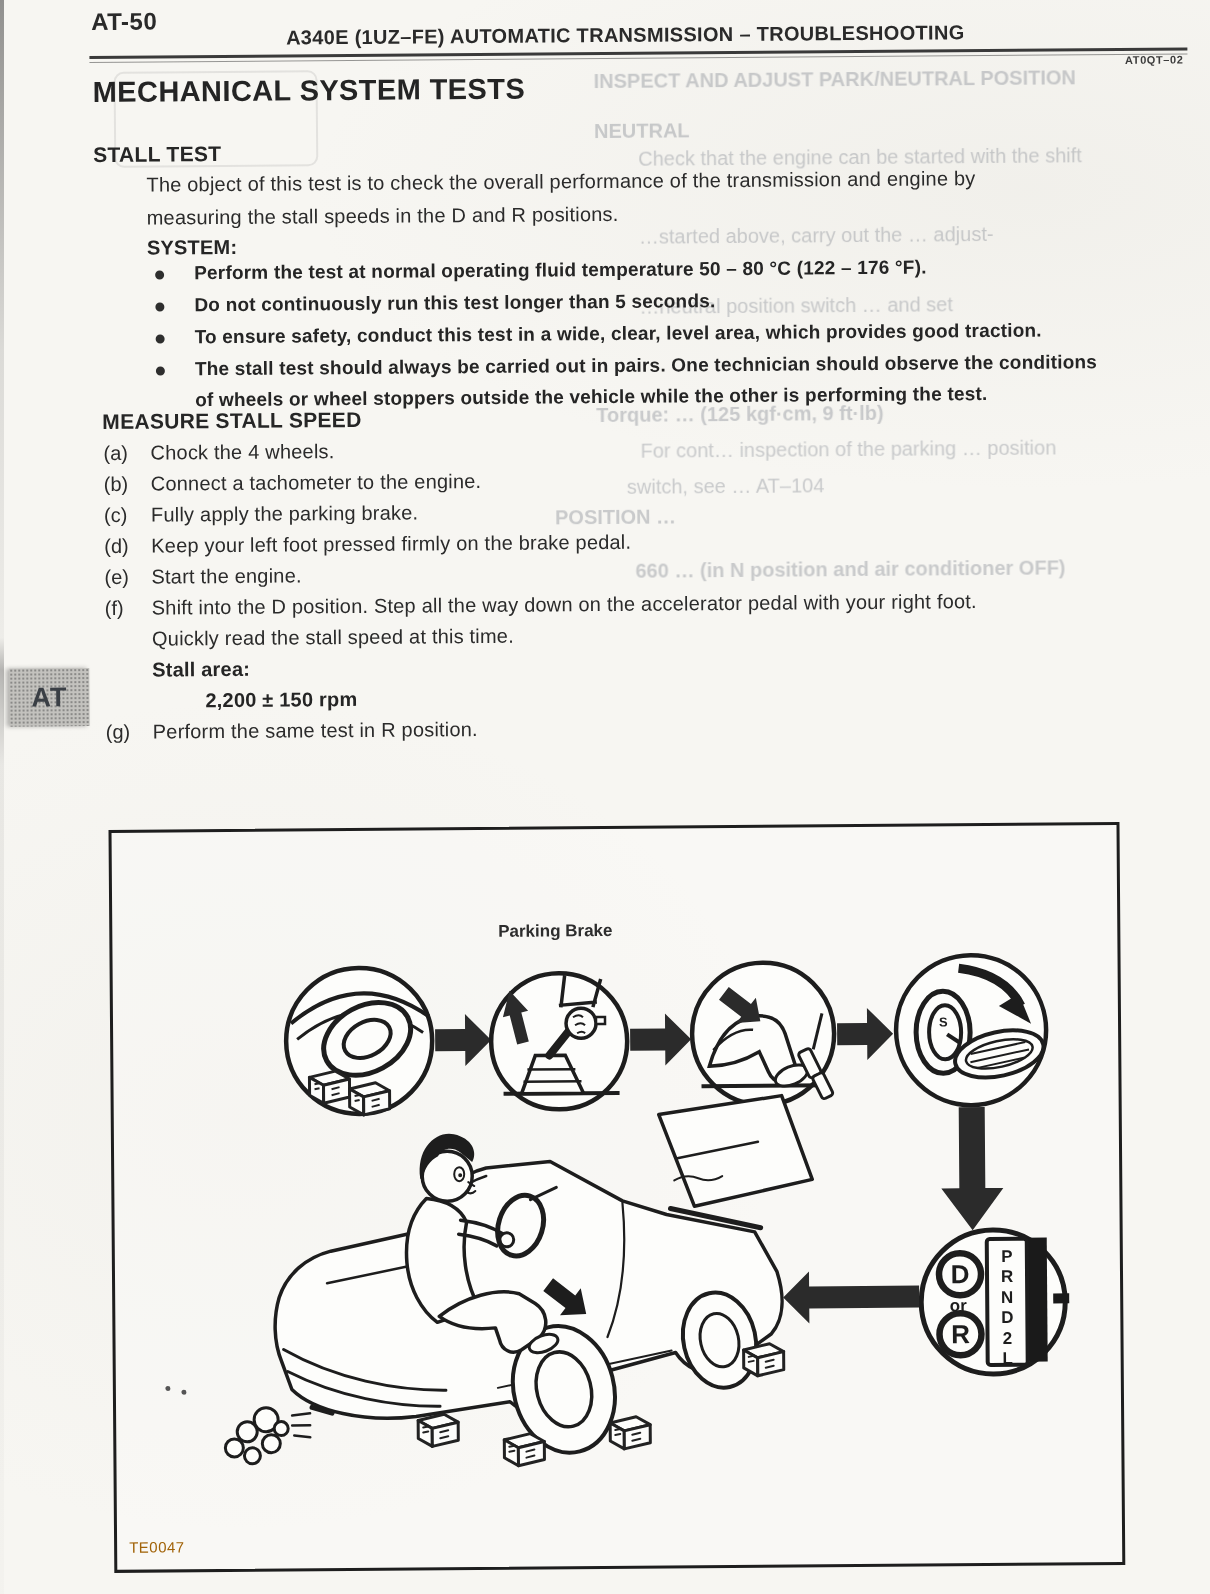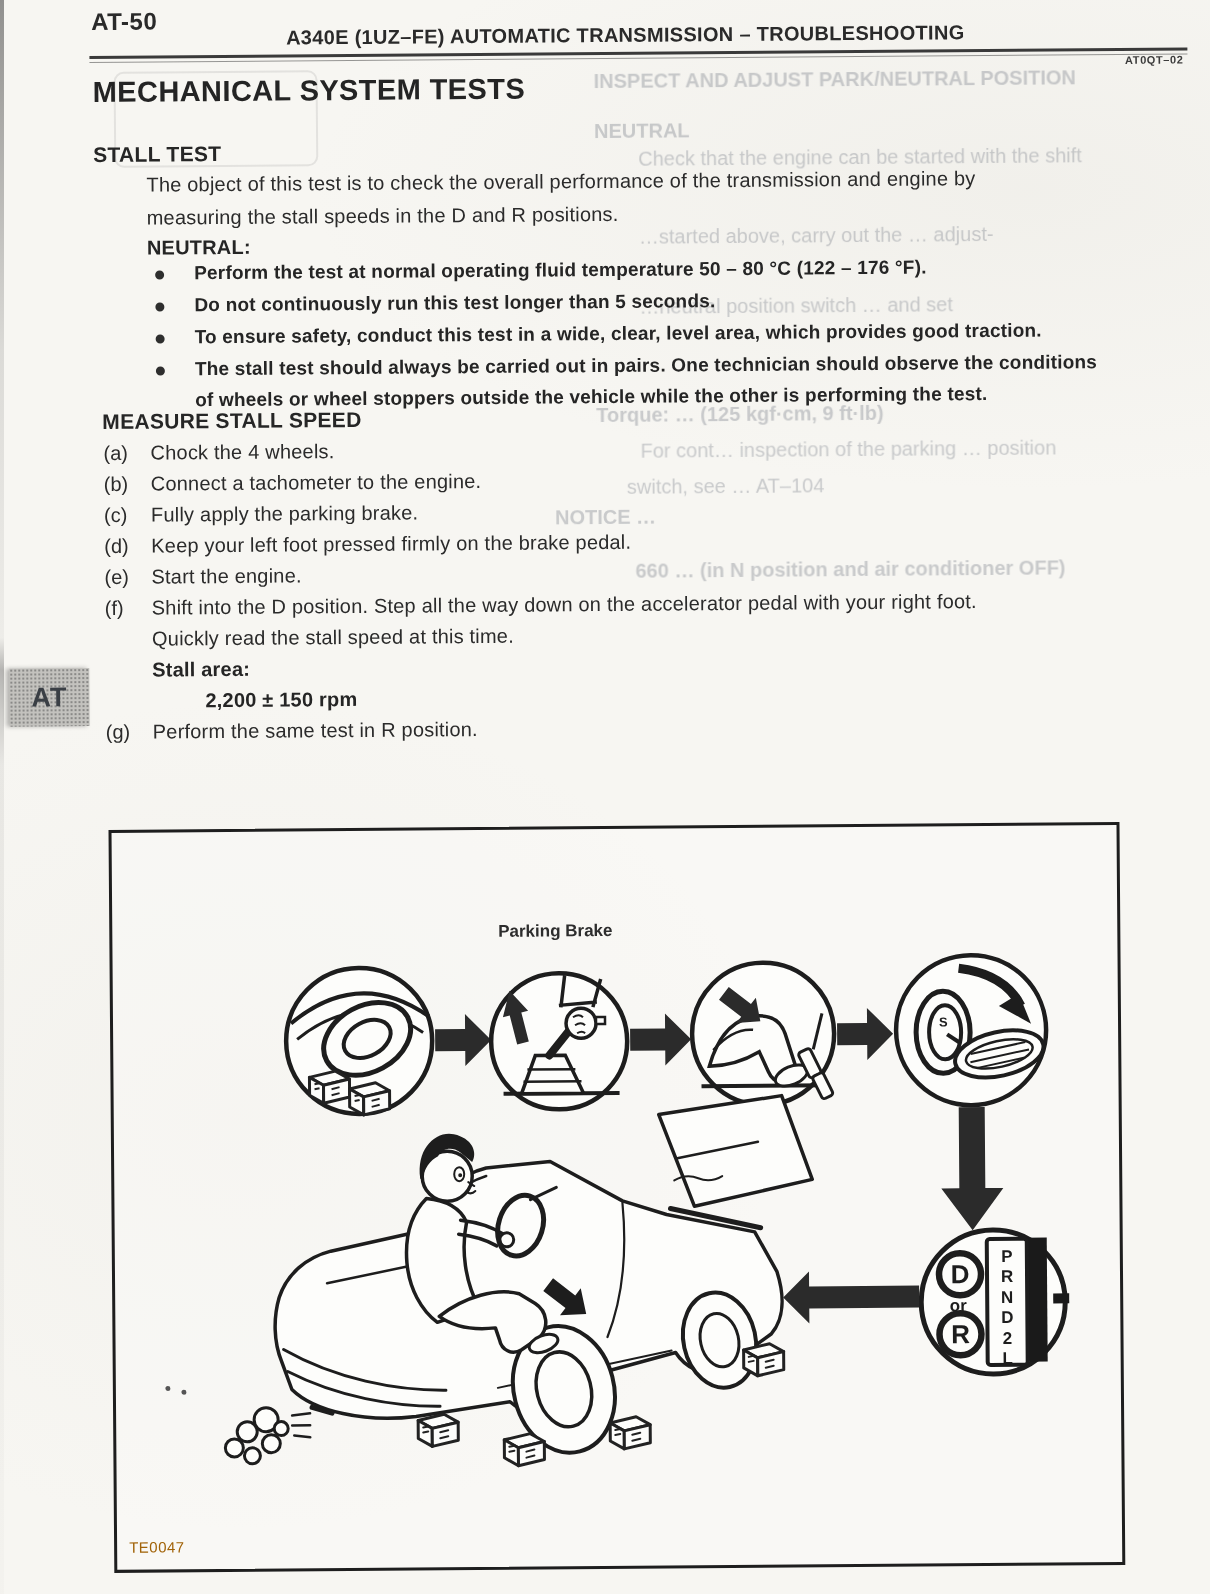--- a/index.html
+++ b/index.html
@@ -67,35 +67,35 @@
 
   <div class="abs ghostbox"></div>
   <div class="abs ghost gb" style="left:598px;top:70px">INSPECT AND ADJUST PARK/NEUTRAL POSITION</div>
   <div class="abs ghost gb" style="left:598px;top:120px">NEUTRAL</div>
   <div class="abs ghost" style="left:642px;top:148px">Check that the engine can be started with the shift</div>
   <div class="abs ghost" style="left:642px;top:226px">…started above, carry out the … adjust-</div>
   <div class="abs ghost" style="left:642px;top:296px">…neutral position switch … and set</div>
   <div class="abs ghost gb" style="left:598px;top:404px">Torque: … (125 kgf·cm, 9 ft·lb)</div>
   <div class="abs ghost" style="left:642px;top:440px">For cont… inspection of the parking … position</div>
   <div class="abs ghost" style="left:628px;top:476px">switch, see … AT–104</div>
-  <div class="abs ghost gb" style="left:556px;top:506px">NOTICE …</div>
+  <div class="abs ghost gb" style="left:556px;top:506px">POSITION …</div>
   <div class="abs ghost gb" style="left:636px;top:560px">660 … (in N position and air conditioner OFF)</div>
 
   <div class="abs hdr-num">AT-50</div>
   <div class="abs hdr-title">A340E (1UZ–FE) AUTOMATIC TRANSMISSION  –  TROUBLESHOOTING</div>
   <div class="abs rule1"></div>
   <div class="abs rule2"></div>
   <div class="abs doc-code">AT0QT–02</div>
 
   <div class="abs main-title">MECHANICAL SYSTEM TESTS</div>
 
   <div class="abs sec-head" style="left:97px;top:139px">STALL TEST</div>
   <div class="abs body-txt" style="left:150px;top:170px">The object of this test is to check the overall performance of the transmission and engine by</div>
   <div class="abs body-txt" style="left:150px;top:203px">measuring the stall speeds in the D and R positions.</div>
-  <div class="abs bold-txt" style="left:150px;top:233px;font-size:20px">NEUTRAL:</div>
+  <div class="abs bold-txt" style="left:150px;top:233px;font-size:20px">SYSTEM:</div>
 
   <div class="abs brow" style="top:259px"><span class="dot"></span><span class="bold-txt">Perform the test at normal operating fluid temperature 50 – 80 °C (122 – 176 °F).</span></div>
   <div class="abs brow" style="top:291px"><span class="dot"></span><span class="bold-txt">Do not continuously run this test longer than 5 seconds.</span></div>
   <div class="abs brow" style="top:323px"><span class="dot"></span><span class="bold-txt">To ensure safety, conduct this test in a wide, clear, level area, which provides good traction.</span></div>
   <div class="abs brow" style="top:355px"><span class="dot"></span><span class="bold-txt">The stall test should always be carried out in pairs. One technician should observe the conditions</span></div>
   <div class="abs bold-txt" style="left:197px;top:386px">of wheels or wheel stoppers outside the vehicle while the other is performing the test.</div>
 
   <div class="abs sec-head" style="left:104px;top:406px">MEASURE STALL SPEED</div>
 
   <div class="abs step" style="top:438px">

